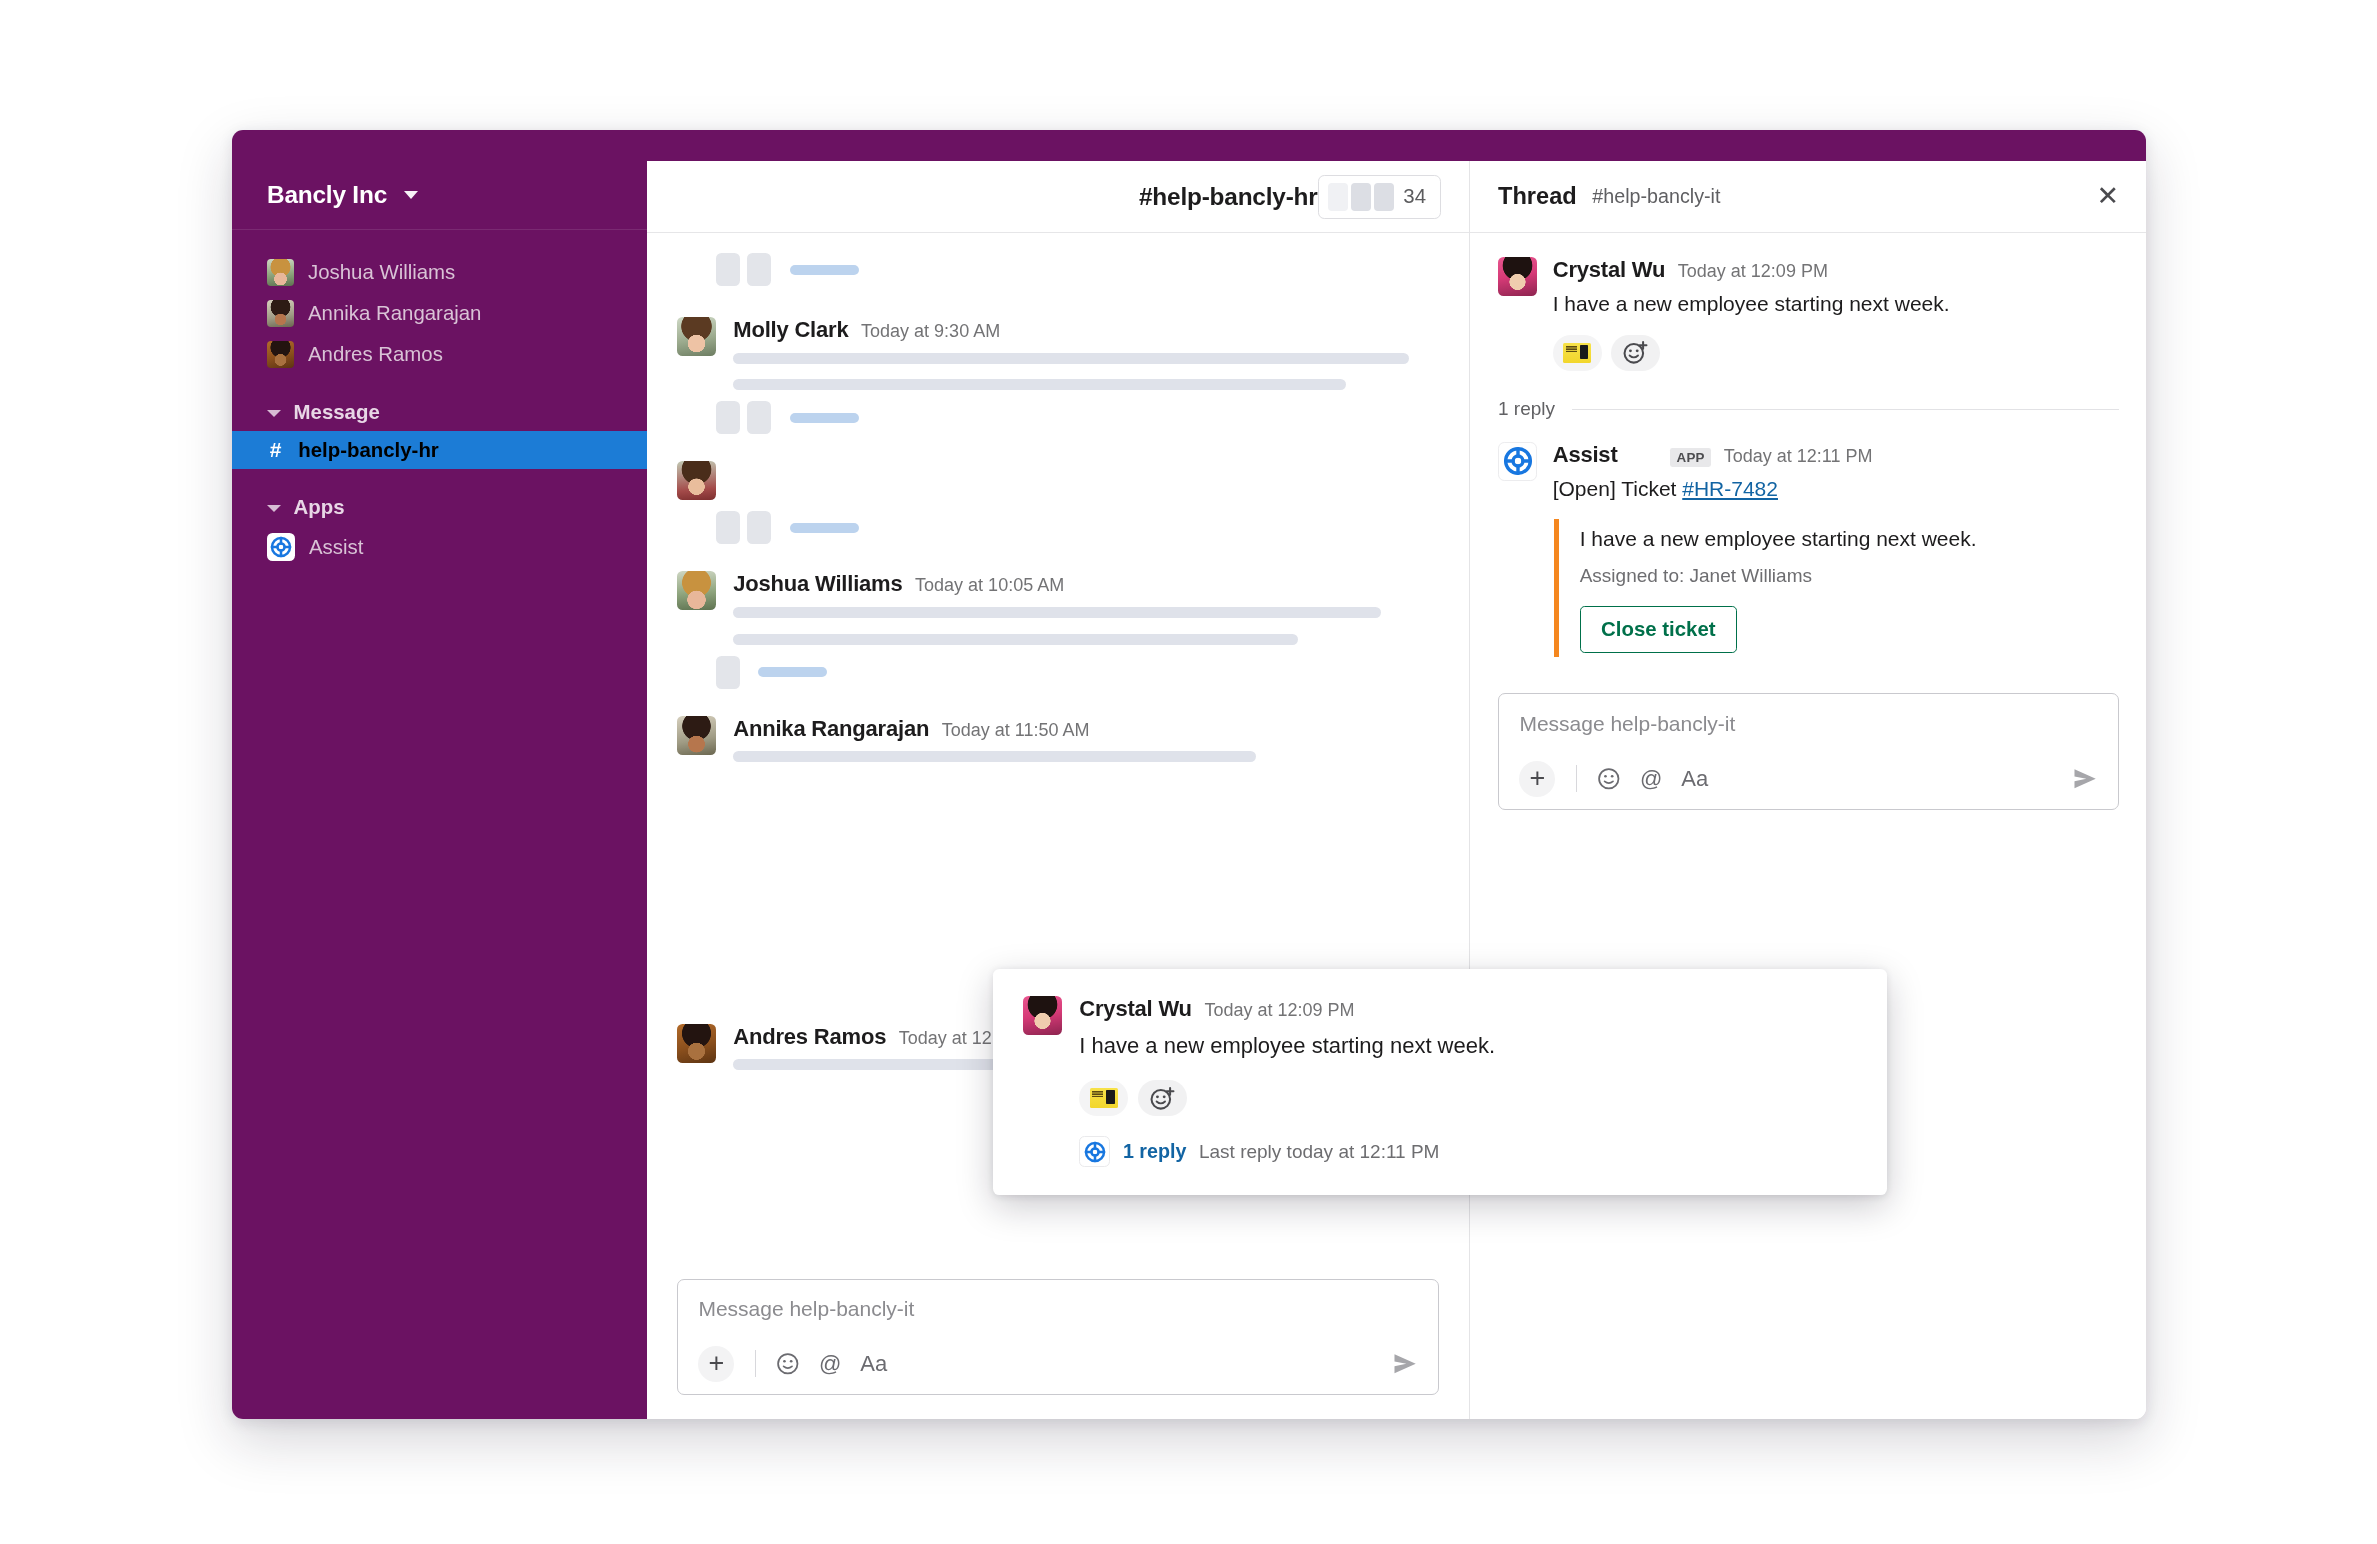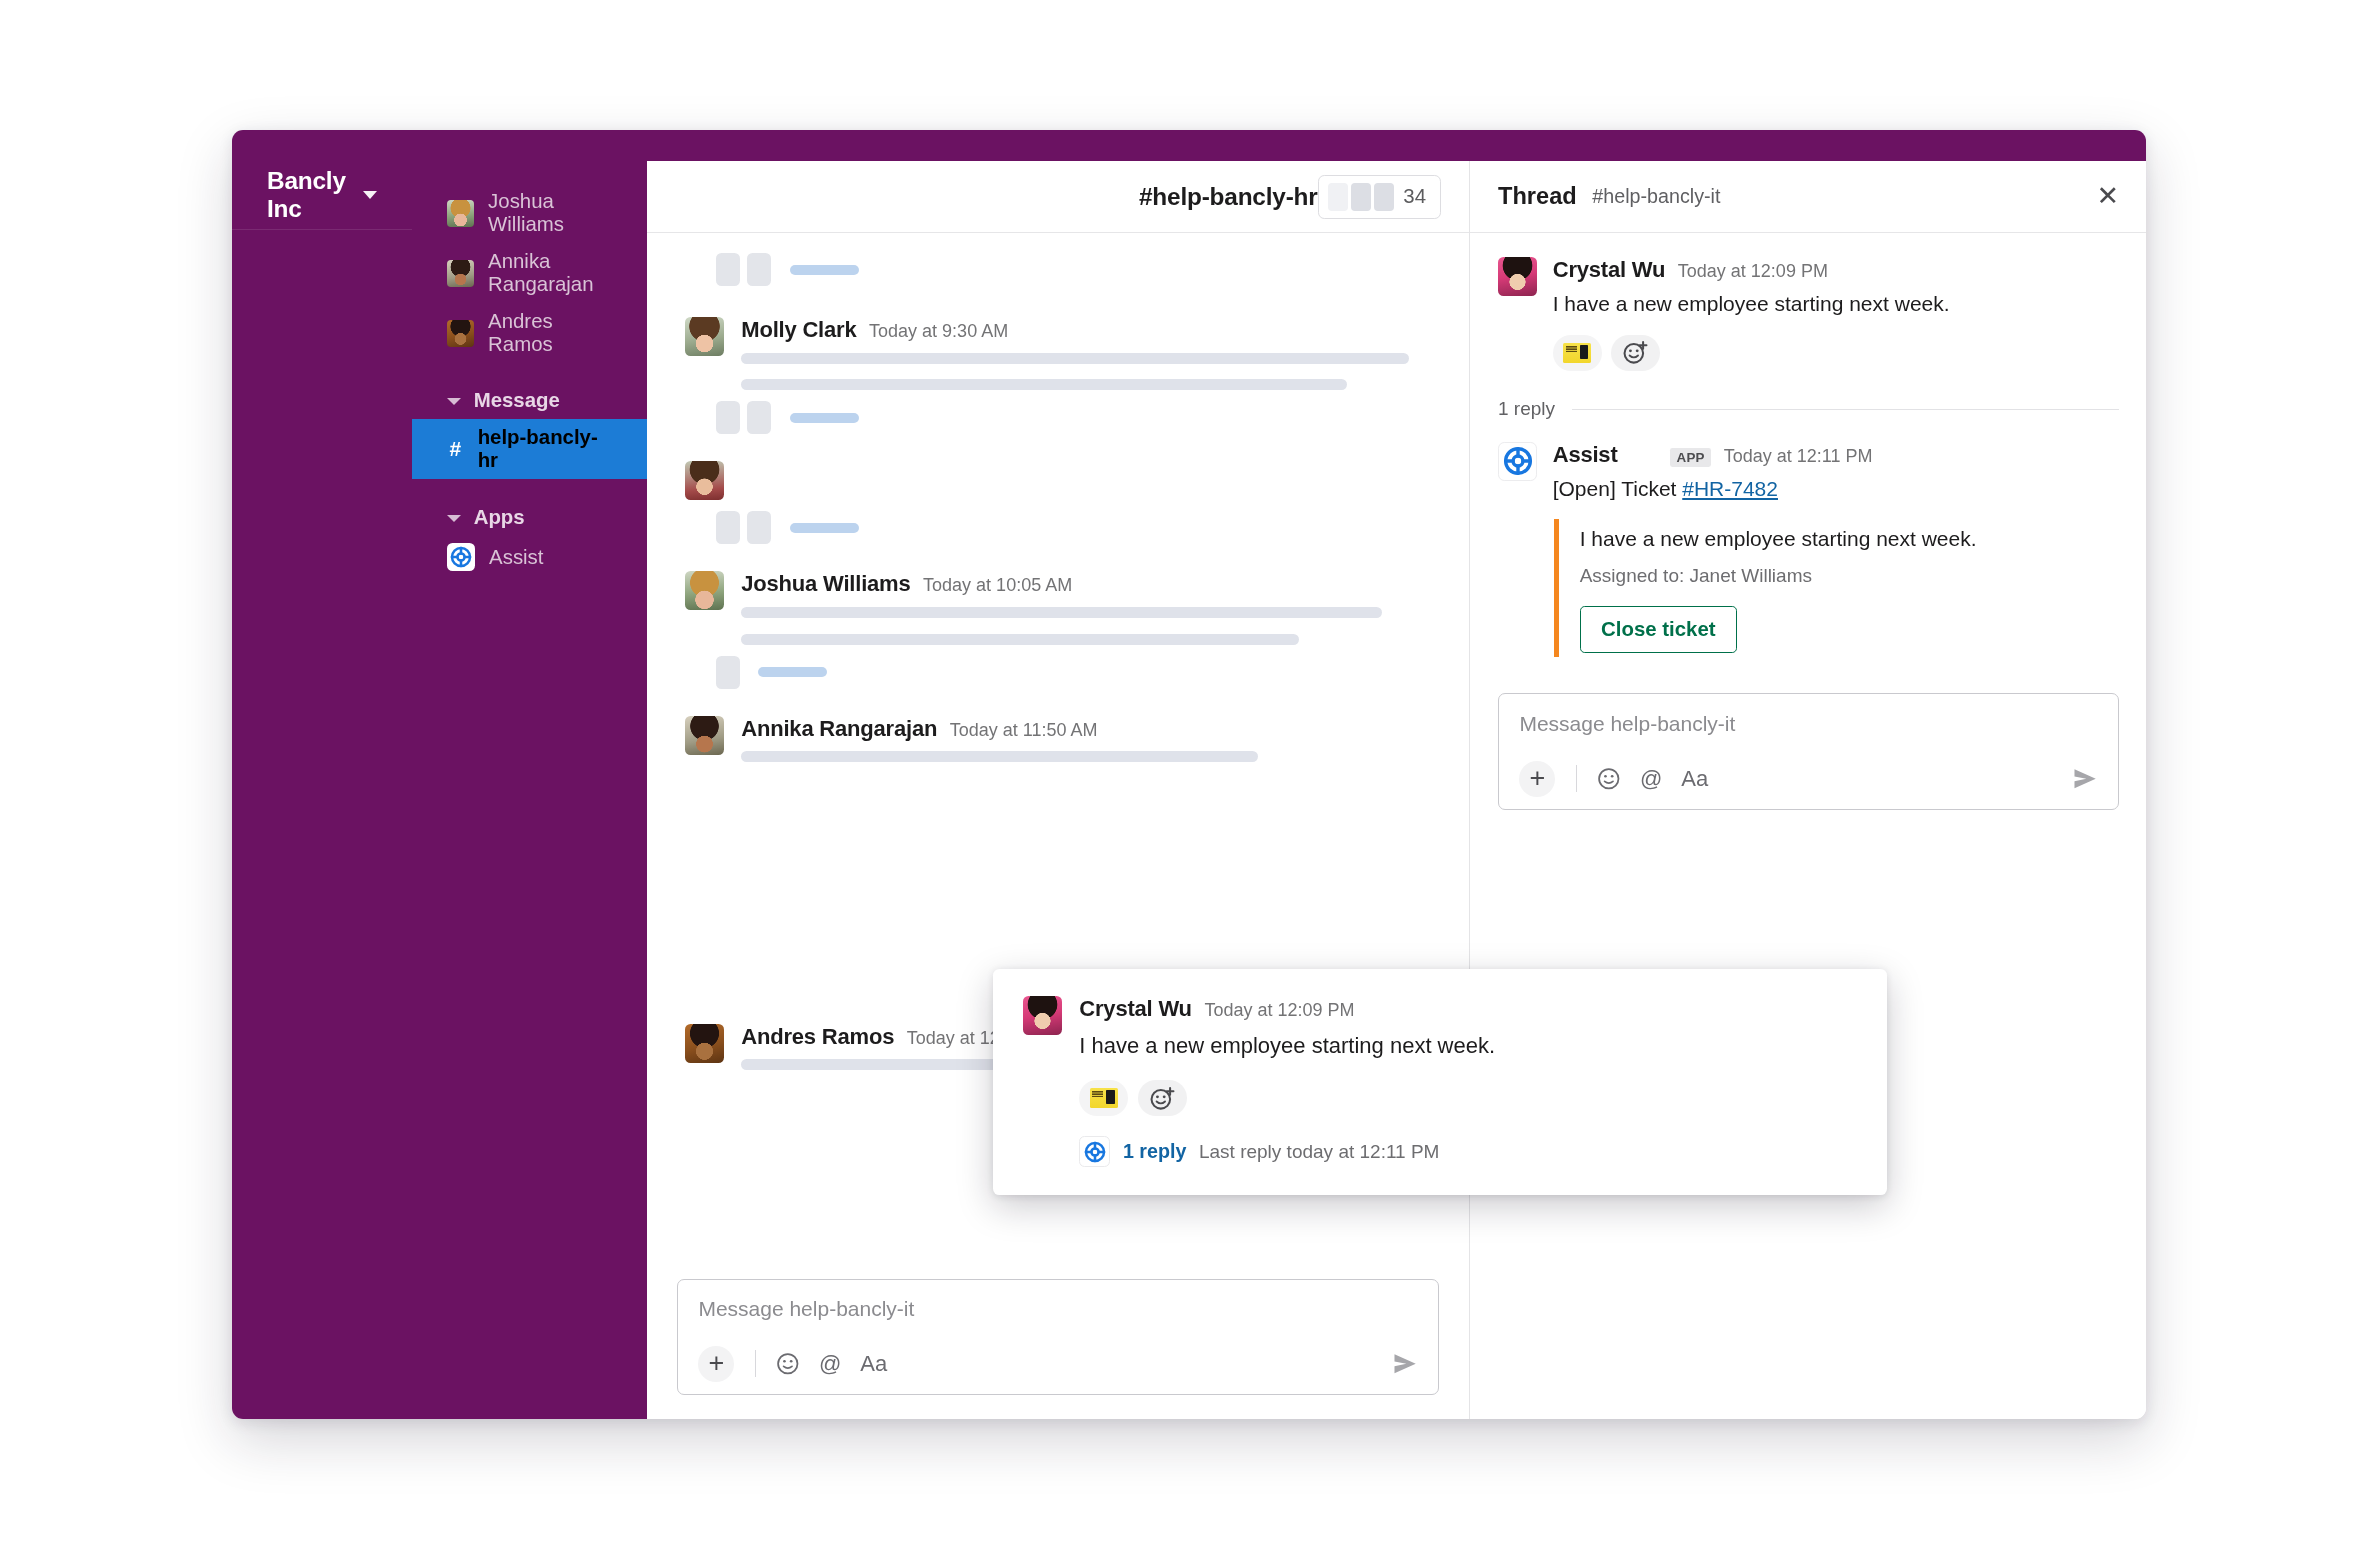--- a/index.html
+++ b/index.html
@@ -32,21 +32,21 @@
     display: flex;
     min-height: 0;
   }
 
   
   .sidebar {
     width: 415px;
     flex: 0 0 415px;
     background: #6B1262;
     display: flex;
-    justify-content: space-between;
+    flex-direction: column;
   }
   .workspace-row {
     height: 69px;
     flex: 0 0 69px;
     display: flex;
     align-items: center;
     padding: 0 35px;
     border-bottom: 0.8px solid rgba(255,255,255,.10);
     gap: 17.3px;
     cursor: pointer;
@@ -201,21 +201,21 @@
 
   .msg-scroll {
     flex: 1 1 auto;
     overflow: hidden;
     padding: 20.4px 0 0 0;
     position: relative;
   }
   .msg {
     display: flex;
     gap: 17.3px;
-    padding: 0 39px 0 38px;
+    padding: 0 39px 0 30px;
     margin-bottom: 10px;
   }
   .av-lg { width: 39px; height: 39px; border-radius: 5.5px; }
   .msg-body { flex: 1 1 auto; min-width: 0; }
   .msg-head {
     display: flex;
     align-items: baseline;
     gap: 12.6px;
     margin-bottom: 9.4px;
   }

